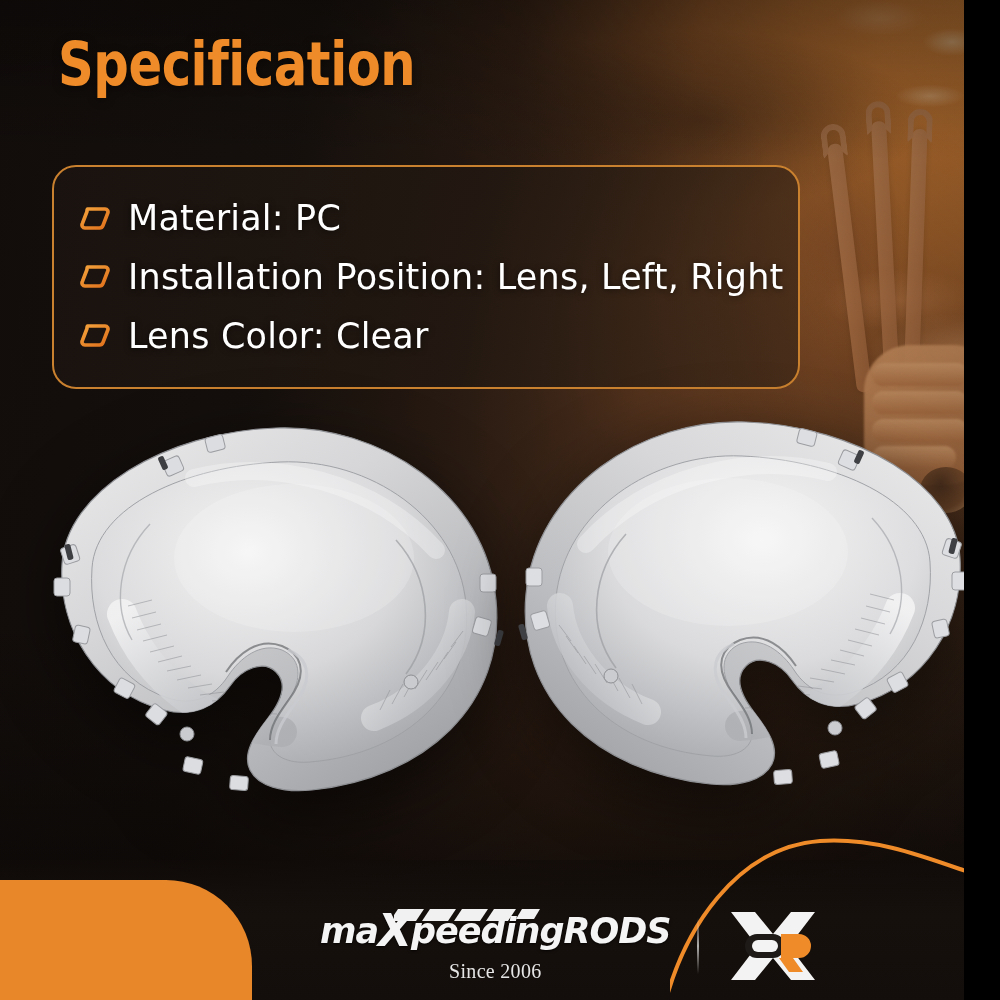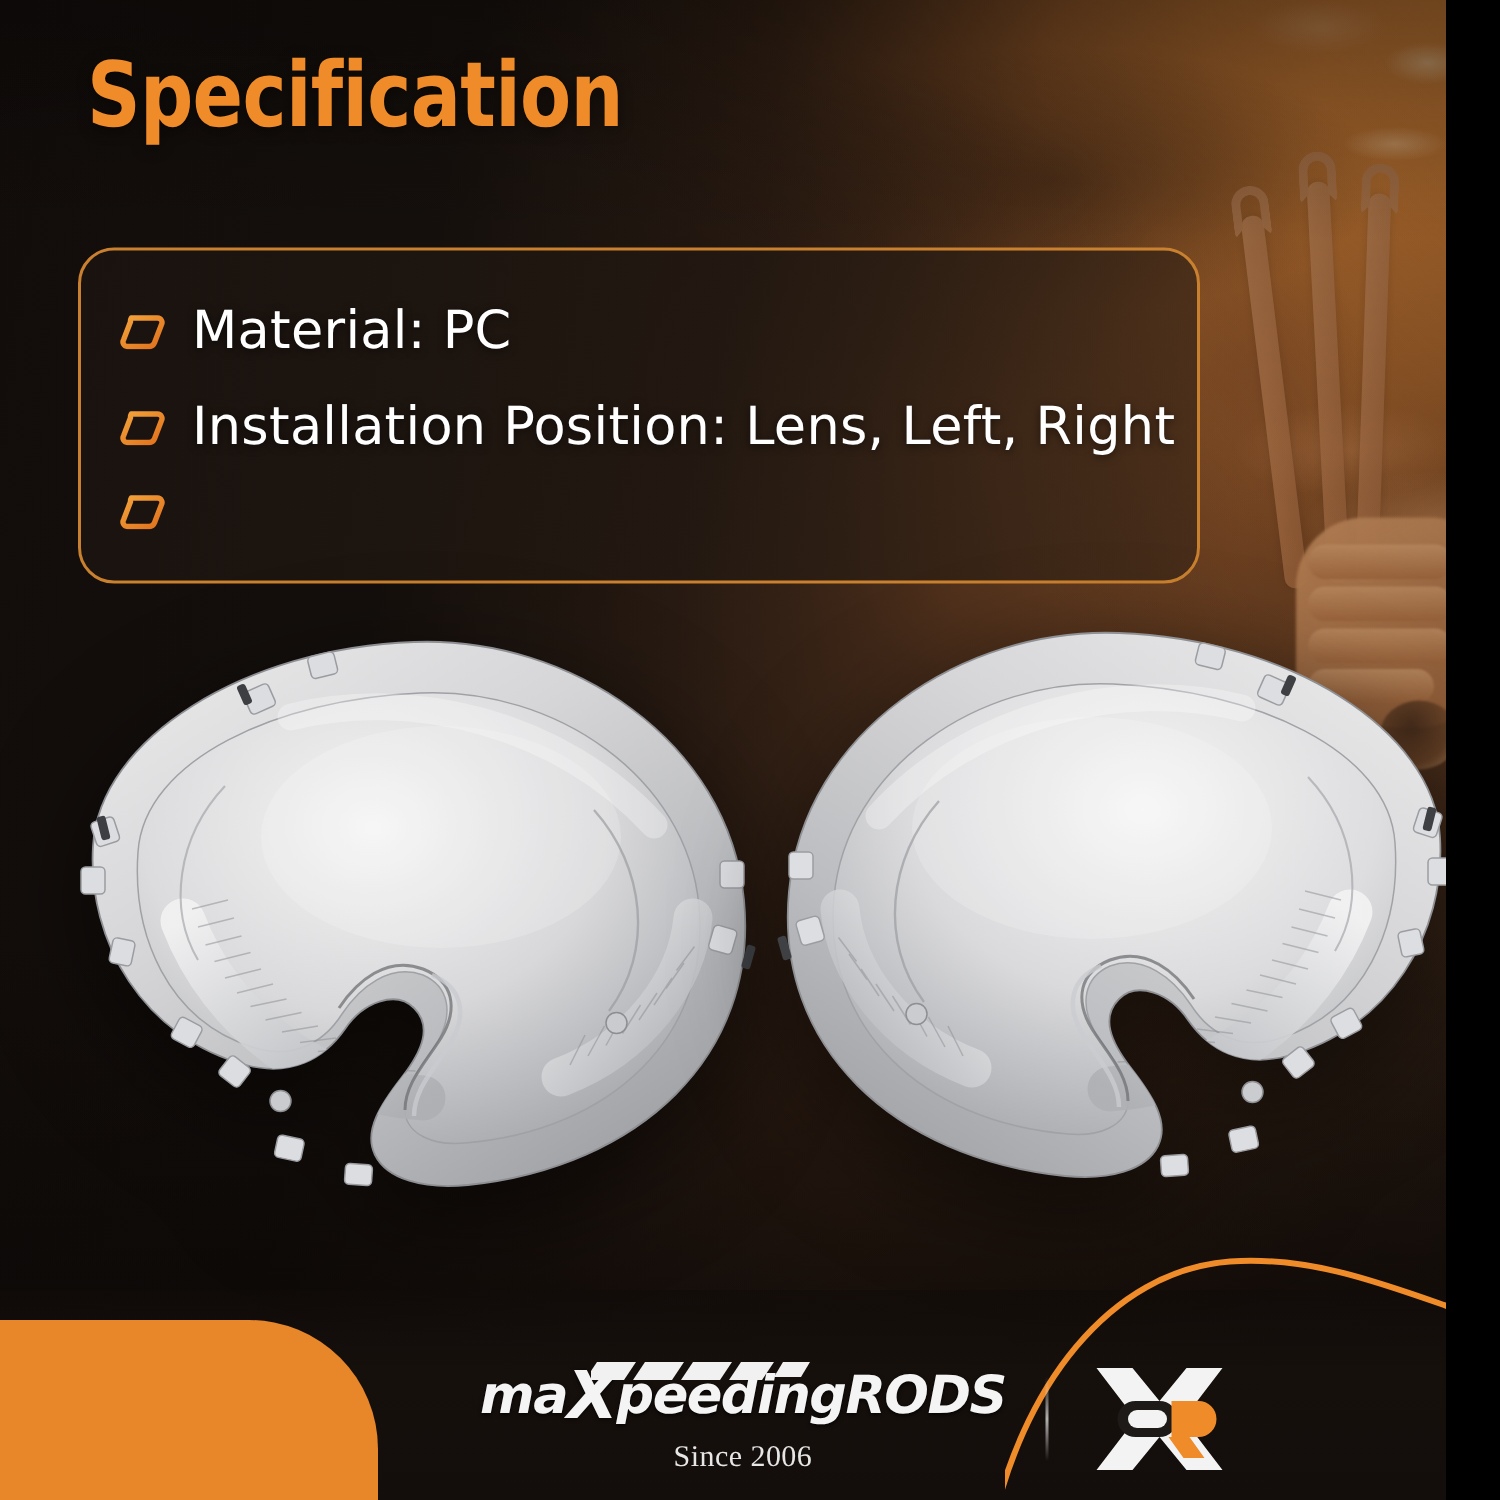--- a/index.html
+++ b/index.html
@@ -311,20 +311,21 @@
       </span>
       <span class="spec-text">Installation Position: Lens, Left,  Right</span>
     </div>
 
     <div class="spec-row">
       <span class="bullet">
         <svg width="30" height="23" viewBox="0 0 30 23">
           <path d="M7.5 2 H25 a3 3 0 0 1 2.6 4.5 L23 18.5 a4 4 0 0 1-3.5 2.5 H5 a3 3 0 0 1-2.6-4.5 L7 4.5 A4 4 0 0 1 7.5 2 Z" fill="none" stroke="url(#bg1)" stroke-width="3.6" stroke-linejoin="round"></path>
         </svg>
       </span>
+      <span class="spec-text">Lens Color: Clear</span>
     </div>
 
   </div>
 
   <div class="product left">
     <svg width="470" height="390" viewBox="0 0 470 390">
       <defs>
         <linearGradient id="shellL" x1="0.1" y1="0" x2="0.85" y2="1">
           <stop offset="0%" stop-color="#e9e9ea"></stop>
           <stop offset="35%" stop-color="#d6d6d8"></stop>

